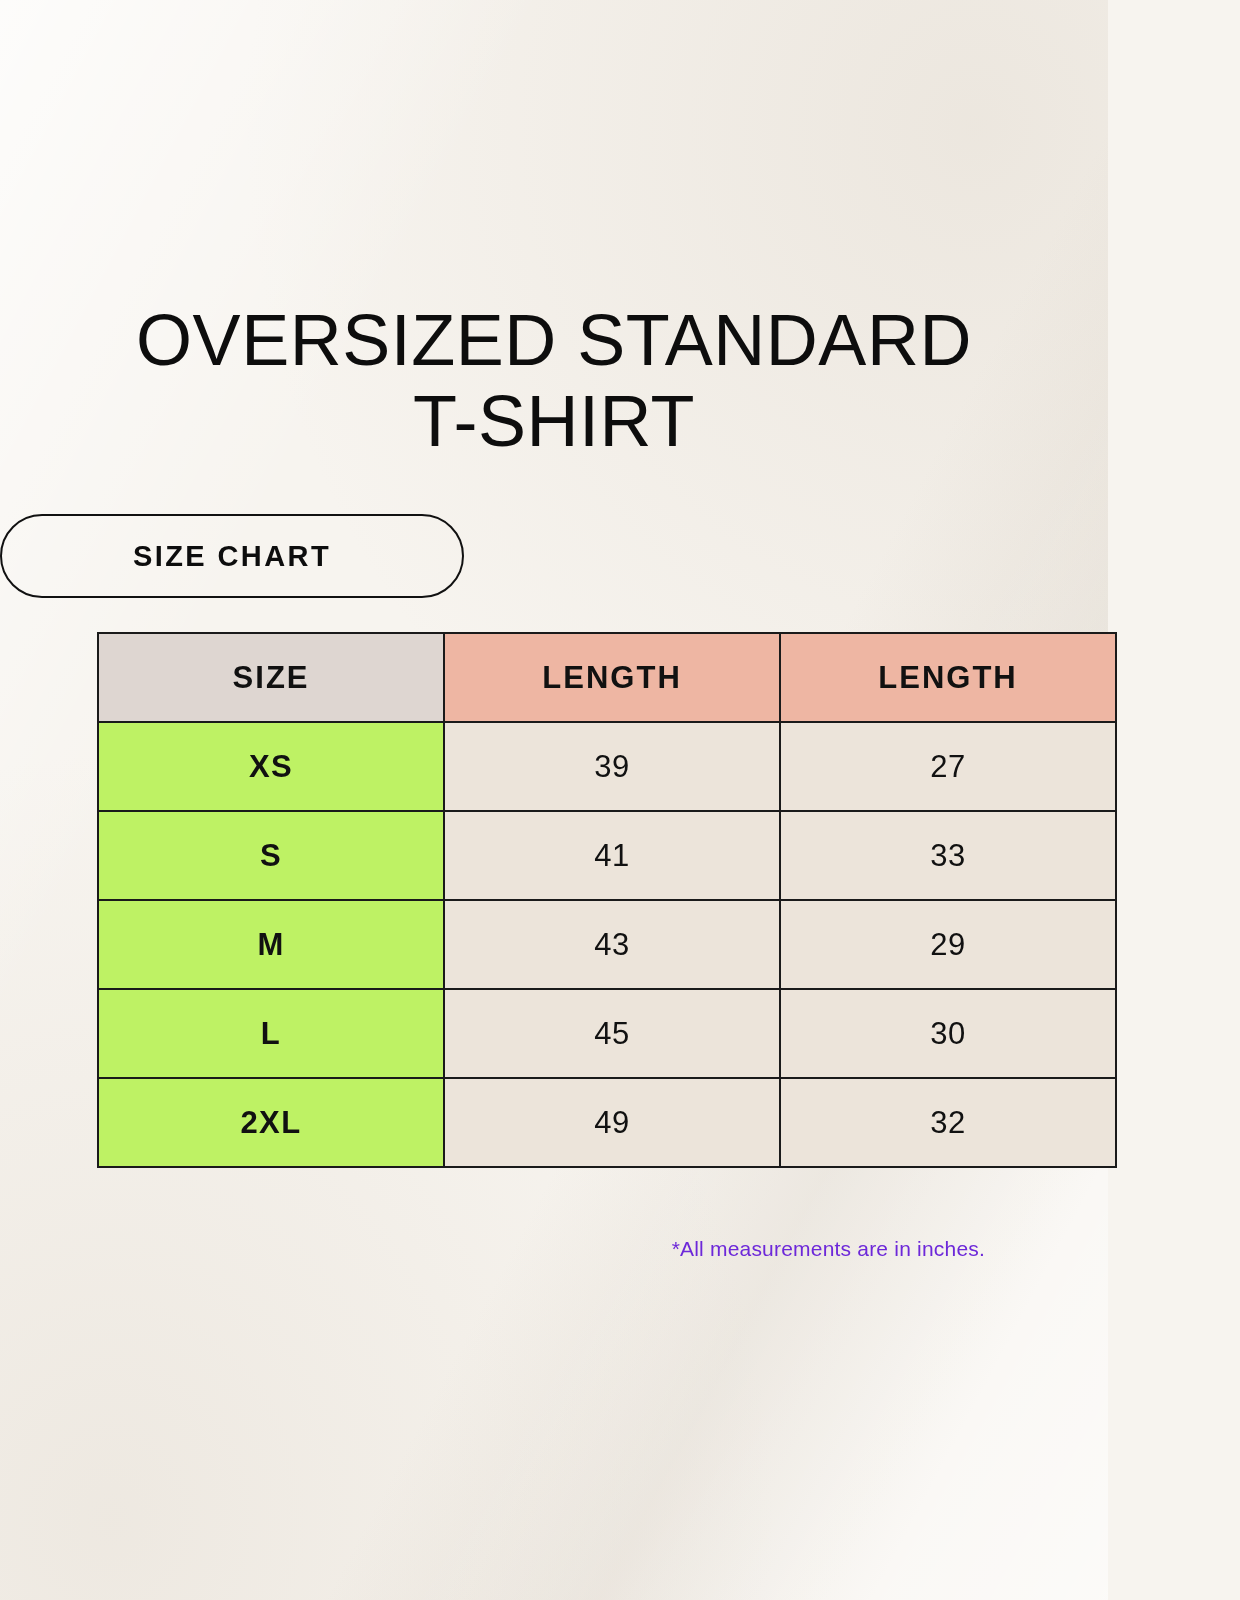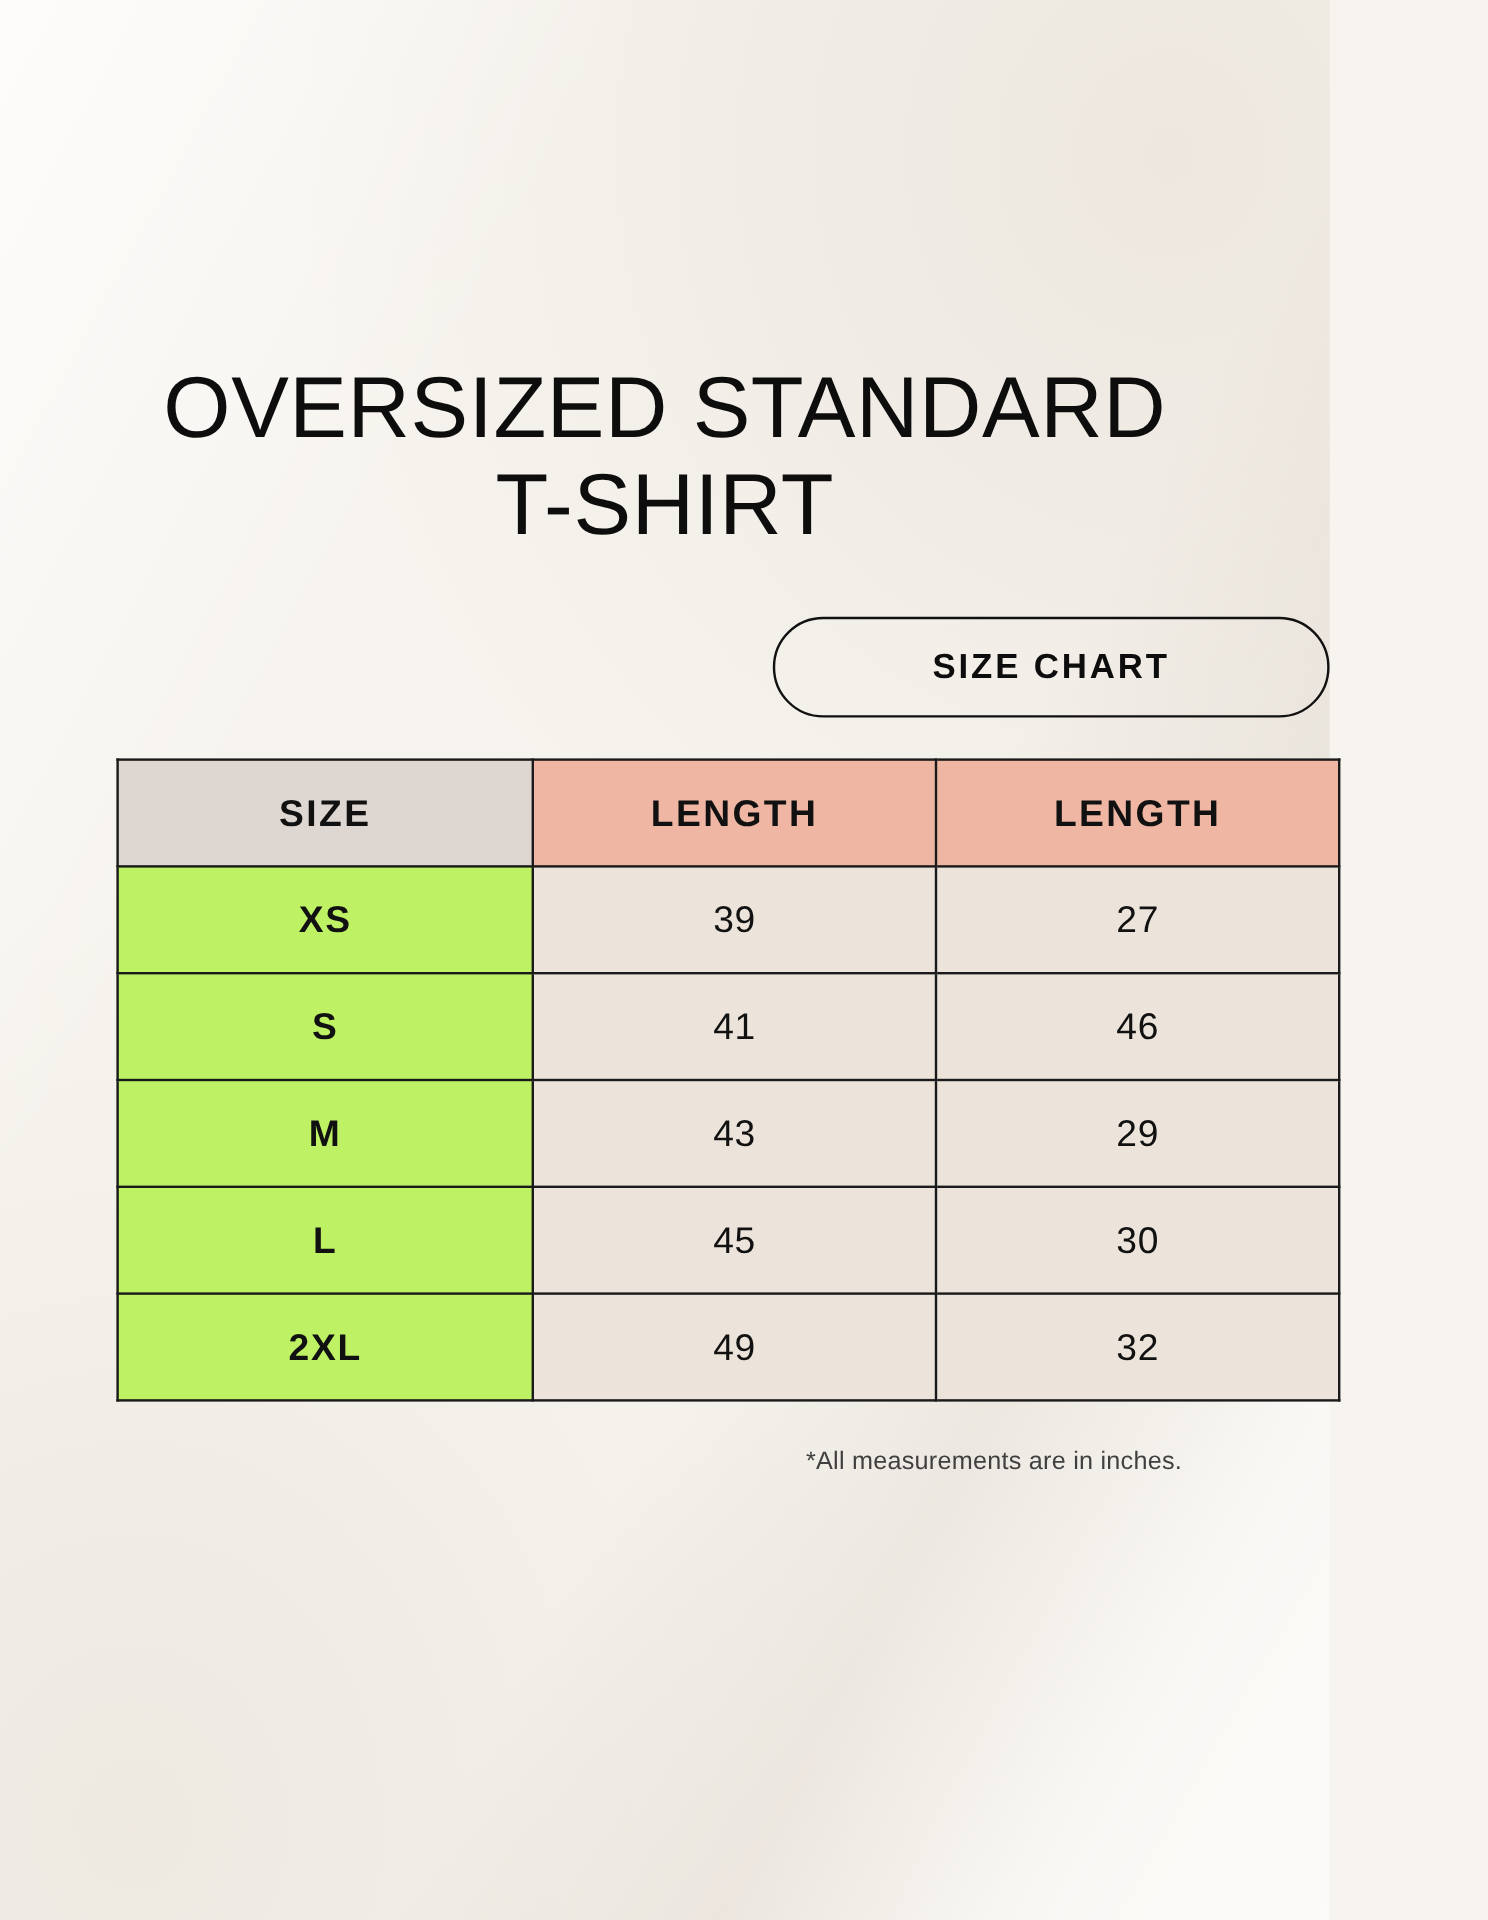--- a/index.html
+++ b/index.html
@@ -50,21 +50,21 @@
     padding: 0 100px;
     box-sizing: border-box;
   }
 
   .pill-wrap {
     position: absolute;
     left: 0;
     right: 0;
     top: 514px;
     display: flex;
-    justify-content: flex-end;
+    justify-content: flex-start;
   }
   .pill {
     border: 2px solid #111;
     border-radius: 42px;
     width: 460px;
     height: 80px;
     display: flex;
     align-items: center;
     justify-content: center;
     font-size: 29px;
@@ -117,24 +117,24 @@
   }
   td.cell-value {
     background: #ece4da;
     font-weight: 400;
     letter-spacing: 0.5px;
   }
 
   .footnote {
     position: absolute;
     right: 123px;
-    top: 1206px;
+    top: 1237px;
     font-size: 21px;
     letter-spacing: 0.2px;
-    color: #404040;
+    color: #6d28d9;
     font-weight: 400;
   }
 </style>
 </head>
 <body>
 
 <div class="page">
   <div class="bg-wash"></div>
 
   <div class="title">OVERSIZED STANDARD T-SHIRT</div>
@@ -159,21 +159,21 @@
       </thead>
       <tbody>
         <tr>
           <td class="cell-size">XS</td>
           <td class="cell-value">39</td>
           <td class="cell-value">27</td>
         </tr>
         <tr>
           <td class="cell-size">S</td>
           <td class="cell-value">41</td>
-          <td class="cell-value">46</td>
+          <td class="cell-value">33</td>
         </tr>
         <tr>
           <td class="cell-size">M</td>
           <td class="cell-value">43</td>
           <td class="cell-value">29</td>
         </tr>
         <tr>
           <td class="cell-size">L</td>
           <td class="cell-value">45</td>
           <td class="cell-value">30</td>

